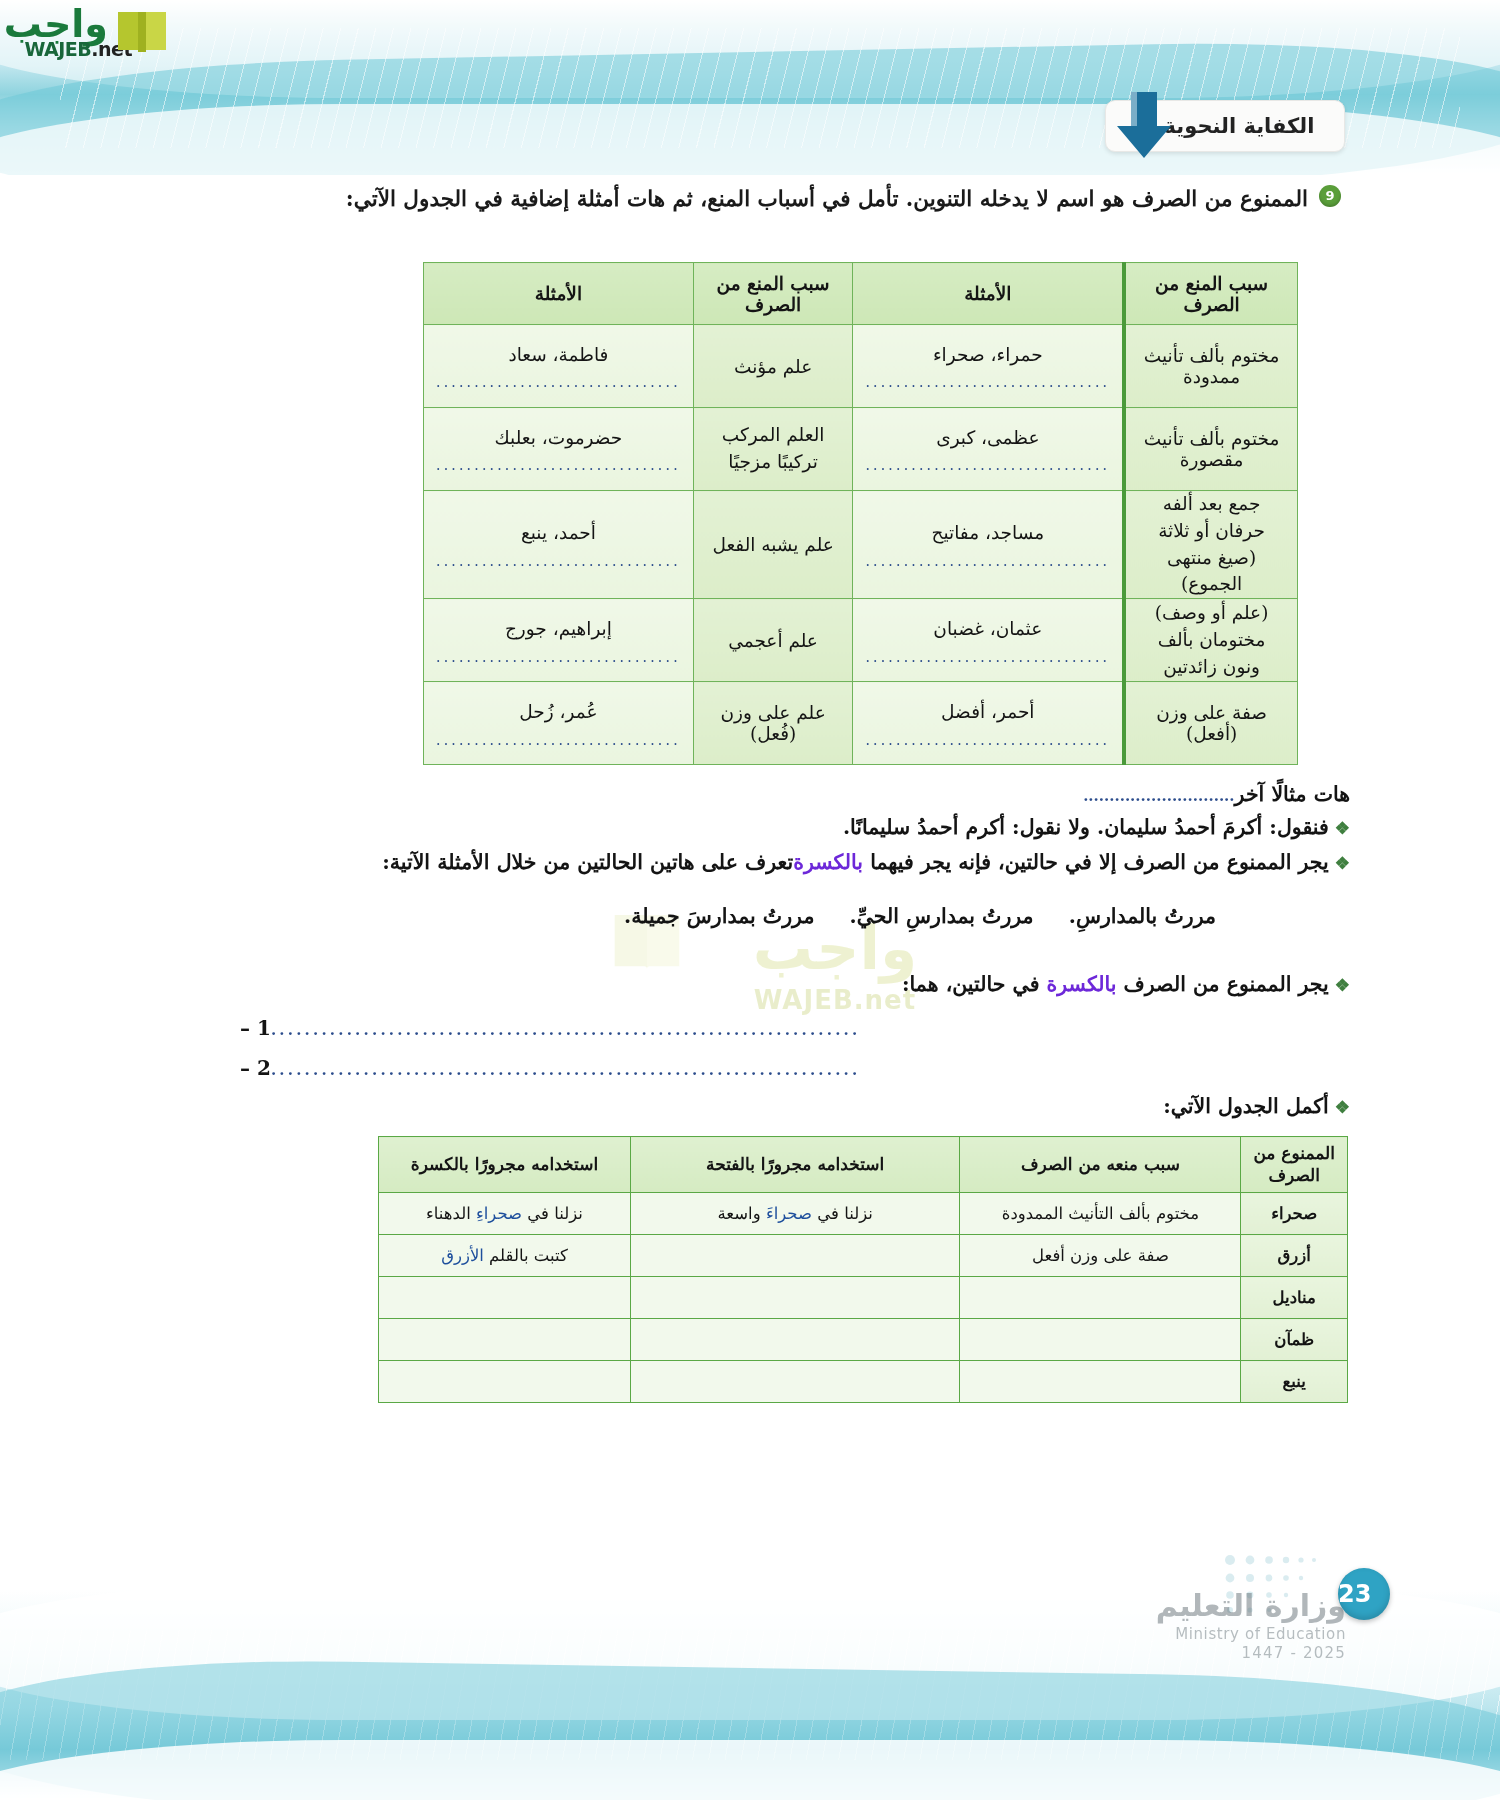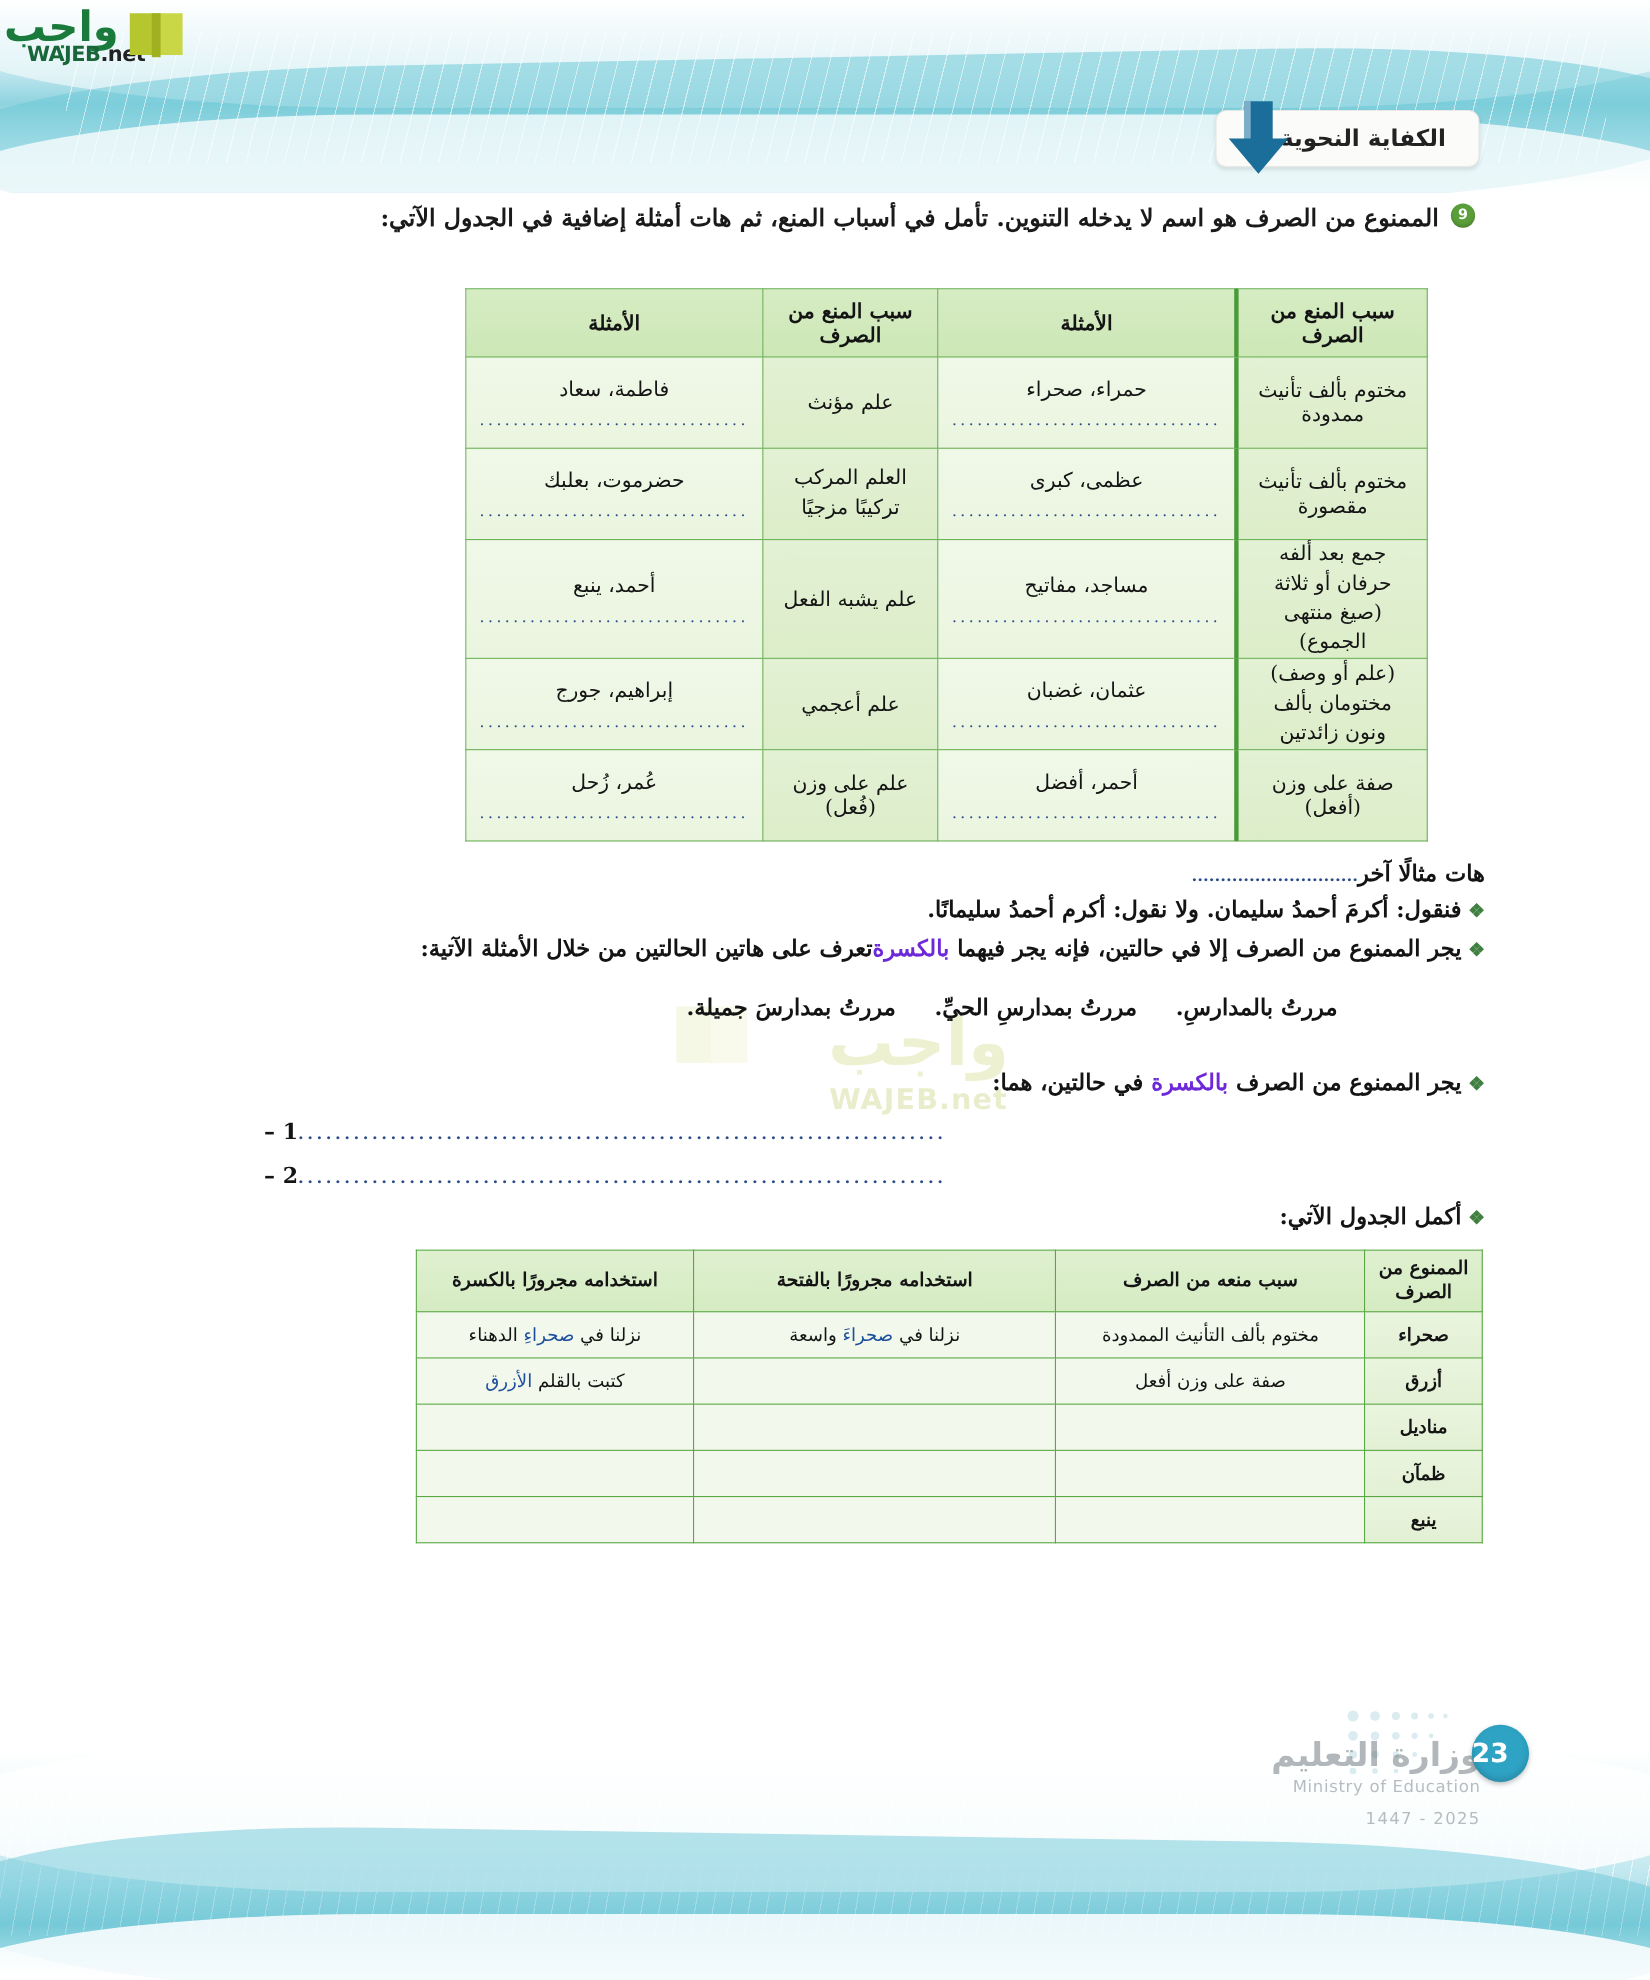--- a/index.html
+++ b/index.html
@@ -163,21 +163,21 @@
   
   .pagenum {
     position:absolute; bottom:180px; right:110px; width:52px; height:52px;
     border-radius:50%; background:#2fa3c4;
     box-shadow: 0 2px 5px rgba(0,0,0,.25), inset 0 -3px 6px rgba(0,0,0,.15);
     color:#fff; font-size:24px; font-weight:bold; line-height:52px; text-align:left;
   }
   .ministry { position:absolute; bottom:138px; right:154px; width:330px; opacity:.48; }
   .min-ar { font-size:30px; font-weight:bold; color:#5e6a70; direction:rtl; letter-spacing:1px;}
   .min-en { font-size:15px; color:#6a767c; letter-spacing:.6px; margin-top:2px;}
-  .min-yr { font-size:15px; color:#6a767c; letter-spacing:1.2px; margin-top:11px;}
+  .min-yr { font-size:15px; color:#6a767c; letter-spacing:1.2px; margin-top:1px;}
   .dot-grid {
     position:absolute; bottom:178px; right:88px; width:190px; height:70px;
     opacity:.45;
   }
 </style>
 </head>
 <body>
 
 <div class="page">
 

